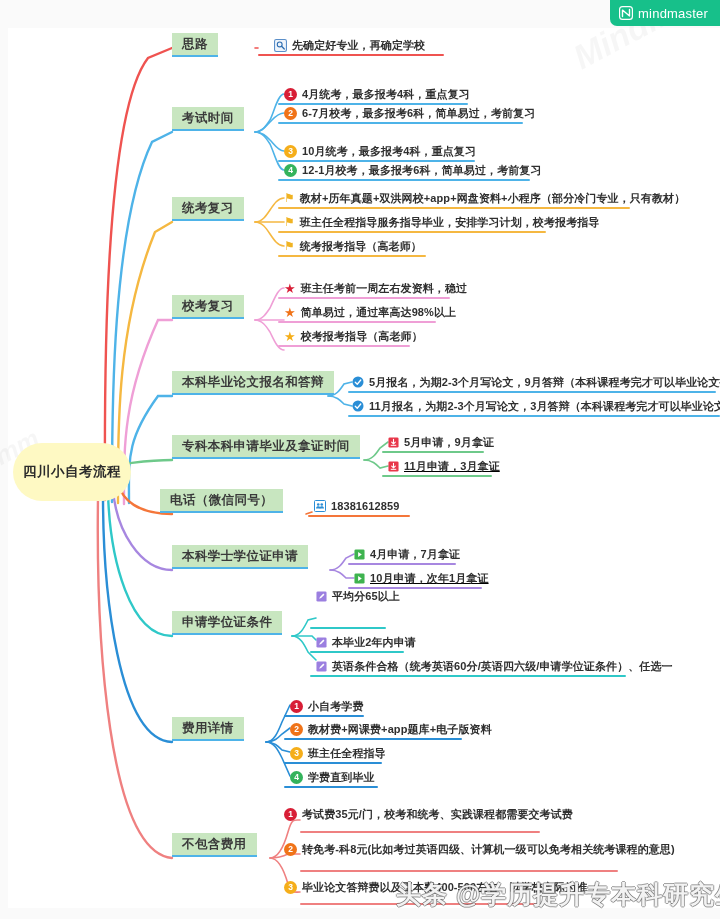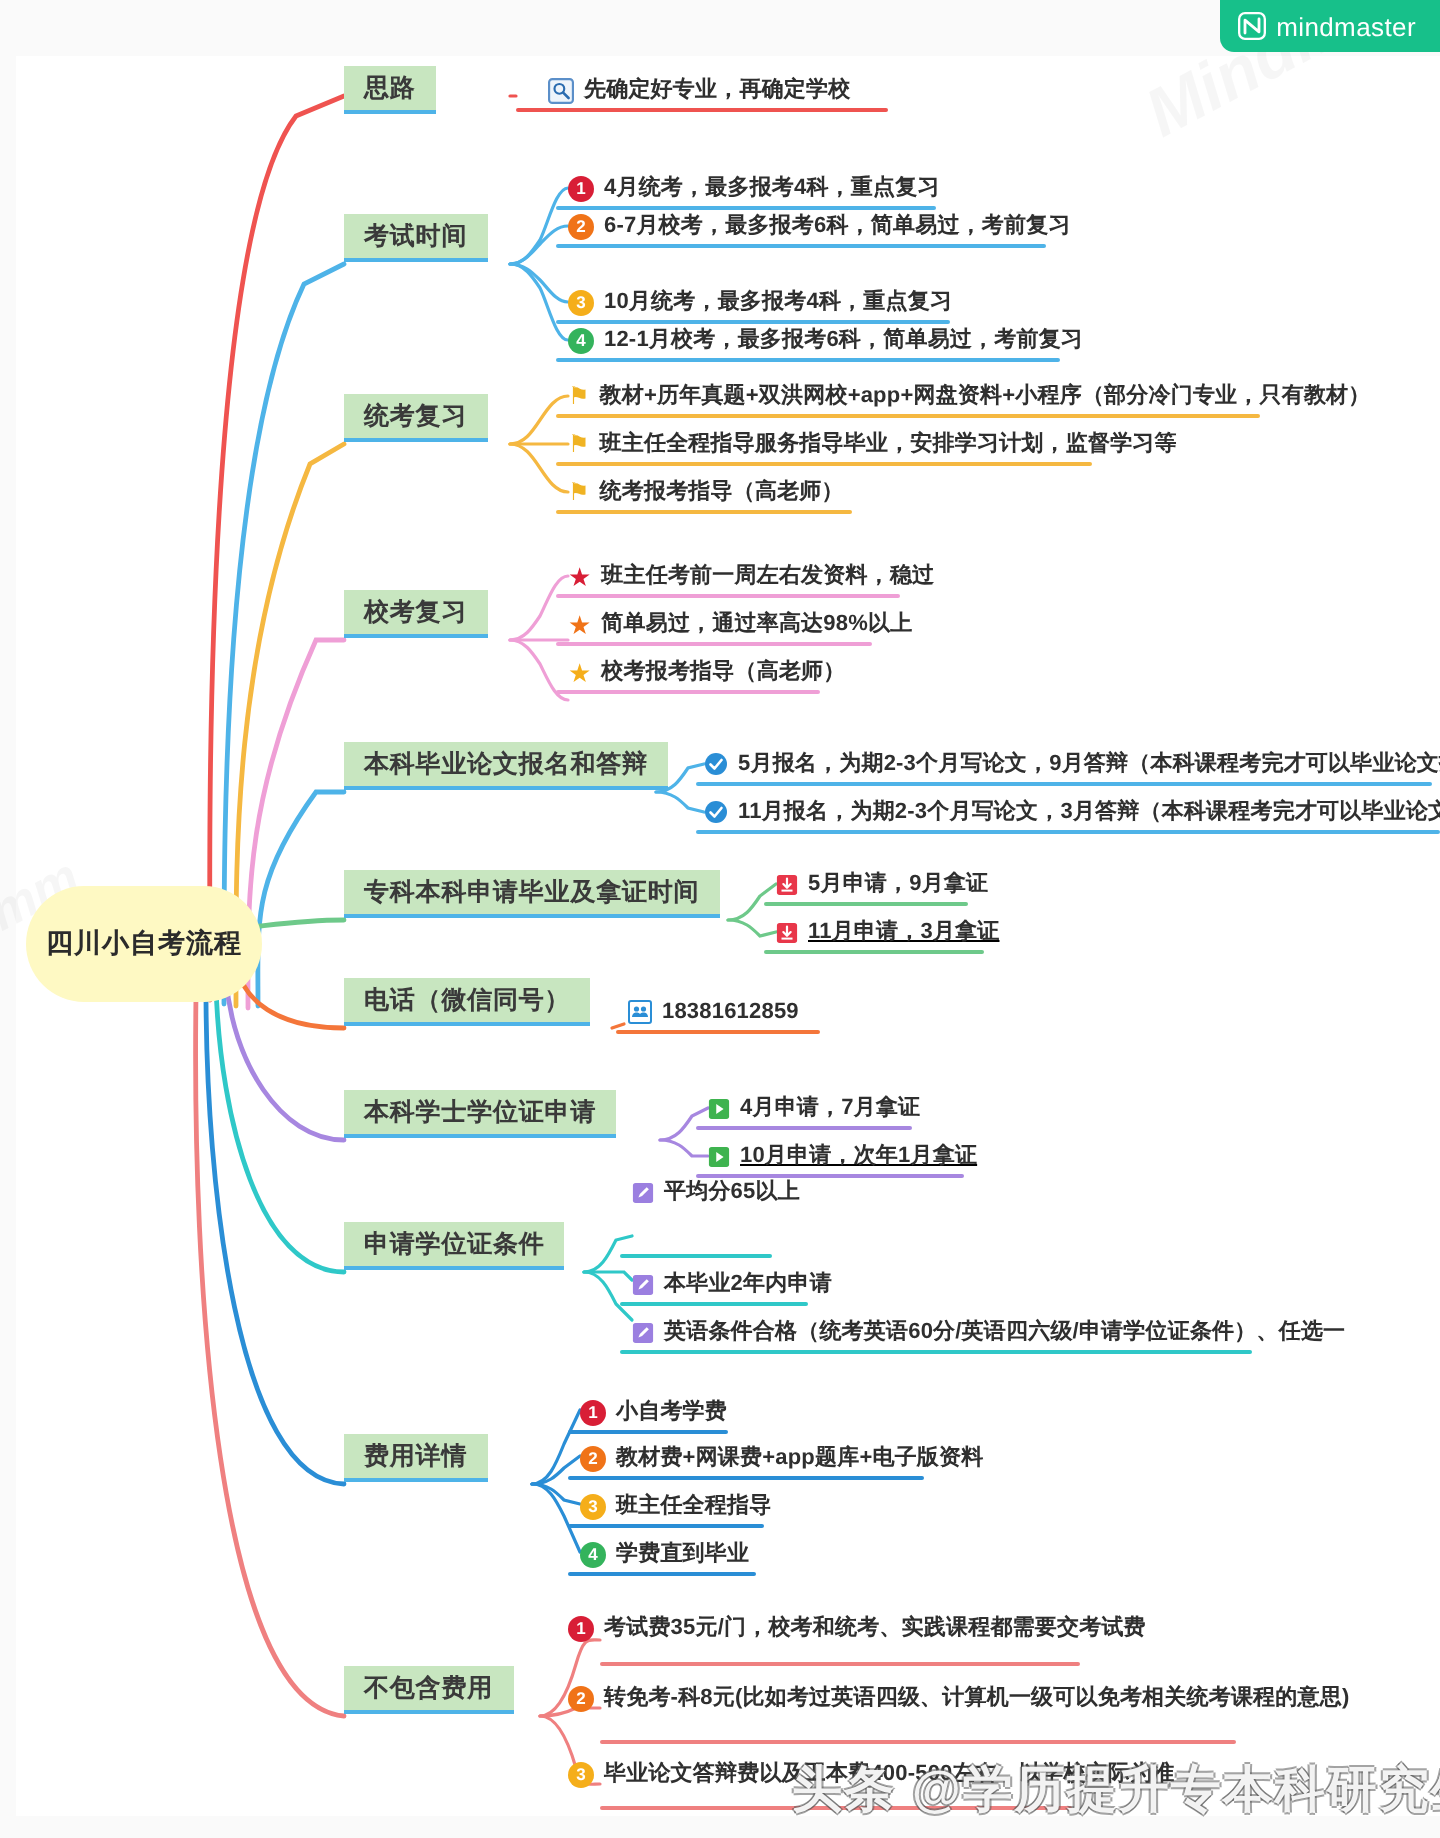--- a/index.html
+++ b/index.html
@@ -236,21 +236,21 @@
     <span>四川小自考</span>
     <span>流程</span>
   </div>
 
   <div class="topic" style="left:172px; top:33px;">思路</div>
   <div class="topic" style="left:172px; top:107px;">考试时间</div>
   <div class="topic" style="left:172px; top:197px;">统考复习</div>
   <div class="topic" style="left:172px; top:295px;">校考复习</div>
   <div class="topic" style="left:172px; top:371px;">本科毕业论文报名和答辩</div>
   <div class="topic" style="left:172px; top:435px;">专科本科申请毕业及拿证时间</div>
-  <div class="topic" style="left:172px; top:489px;text-align:center;">电话（微信同号）</div>
+  <div class="topic" style="left:160px; top:489px;text-align:center;">电话（微信同号）</div>
   <div class="topic" style="left:172px; top:545px;">本科学士学位证申请</div>
   <div class="topic" style="left:172px; top:611px;">申请学位证条件</div>
   <div class="topic" style="left:172px; top:717px;">费用详情</div>
   <div class="topic" style="left:172px; top:833px;">不包含费用</div>
 
   <div class="leaf" style="left:258px; top:36px;padding-left:16px;">
     <svg class="ic" width="13" height="13" viewBox="0 0 24 24">
       <rect x="1" y="1" width="22" height="22" rx="3" fill="#eef4fb" stroke="#5b8fc9" stroke-width="2"></rect>
       <circle cx="10.5" cy="10" r="4.5" fill="none" stroke="#2b6cb0" stroke-width="2"></circle>
       <line x1="14" y1="13.5" x2="19" y2="18.5" stroke="#2b6cb0" stroke-width="2.4" stroke-linecap="round"></line>
@@ -284,21 +284,21 @@
   <div class="ul" style="left:278px; top:179px; width:252px; background:#4eb3e8;"></div>
 
   <div class="leaf" style="left:284px; top:189px;">
     <span class="ic flag">⚑</span>
     <span class="txt">教材+历年真题+双洪网校+app+网盘资料+小程序（部分冷门专业，只有教材）</span>
   </div>
   <div class="ul" style="left:278px; top:207px; width:352px; background:#f5b841;"></div>
 
   <div class="leaf" style="left:284px; top:213px;">
     <span class="ic flag">⚑</span>
-    <span class="txt">班主任全程指导服务指导毕业，安排学习计划，监督学习等</span>
+    <span class="txt">班主任全程指导服务指导毕业，安排学习计划，校考报考指导</span>
   </div>
   <div class="ul" style="left:278px; top:231px; width:268px; background:#f5b841;"></div>
 
   <div class="leaf" style="left:284px; top:237px;">
     <span class="ic flag">⚑</span>
     <span class="txt">统考报考指导（高老师）</span>
   </div>
   <div class="ul" style="left:278px; top:255px; width:148px; background:#f5b841;"></div>
 
   <div class="leaf" style="left:284px; top:279px;">

